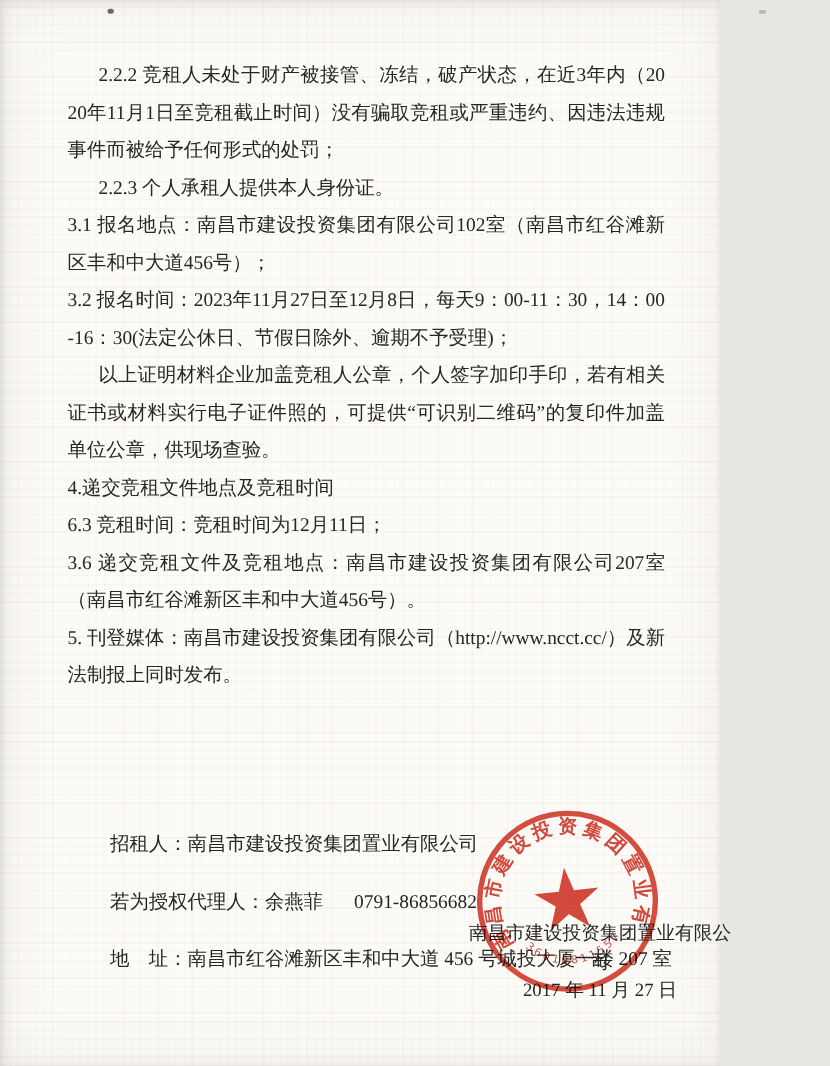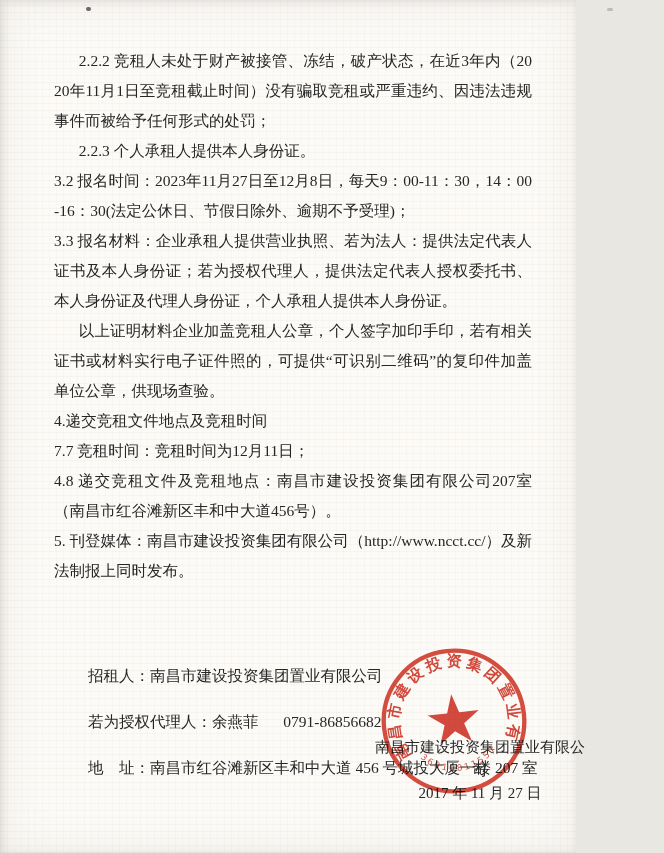--- a/index.html
+++ b/index.html
@@ -64,26 +64,26 @@
   .speck.s2{ left:607px; top:8px; width:6px; height:3px; opacity:0.35; }
 </style>
 </head>
 <body>
 
 <div class="page">
 
   <div class="body-text">
     <p class="para indent">2.2.2 竞租人未处于财产被接管、冻结，破产状态，在近3年内（2020年11月1日至竞租截止时间）没有骗取竞租或严重违约、因违法违规事件而被给予任何形式的处罚；</p>
     <p class="para indent">2.2.3 个人承租人提供本人身份证。</p>
+    <p class="para">3.1 报名地点：南昌市建设投资集团有限公司102室（南昌市红谷滩新区丰和中大道456号）；</p>
     <p class="para">3.2 报名时间：2023年11月27日至12月8日，每天9：00-11：30，14：00-16：30(法定公休日、节假日除外、逾期不予受理)；</p>
-    <p class="para">3.3 报名材料：企业承租人提供营业执照、若为法人：提供法定代表人证书及本人身份证；若为授权代理人，提供法定代表人授权委托书、本人身份证及代理人身份证，个人承租人提供本人身份证。</p>
     <p class="para indent">以上证明材料企业加盖竞租人公章，个人签字加印手印，若有相关证书或材料实行电子证件照的，可提供“可识别二维码”的复印件加盖单位公章，供现场查验。</p>
     <h3 class="heading">4.递交竞租文件地点及竞租时间</h3>
-    <p class="para">7.7 竞租时间：竞租时间为12月11日；</p>
-    <p class="para">4.8 递交竞租文件及竞租地点：南昌市建设投资集团有限公司207室（南昌市红谷滩新区丰和中大道456号）。</p>
+    <p class="para">6.3 竞租时间：竞租时间为12月11日；</p>
+    <p class="para">3.6 递交竞租文件及竞租地点：南昌市建设投资集团有限公司207室（南昌市红谷滩新区丰和中大道456号）。</p>
     <p class="para">
       <span class="bold-label">5. 刊登媒体：</span><span>南昌市建设投资集团有限公司（http://www.ncct.cc/）及新法制报上同时发布。</span>
     </p>
   </div>
 
   <div class="contacts">
     <div class="row">
       <span>招租人：</span><span>南昌市建设投资集团置业有限公司</span>
     </div>
     <div class="row">

